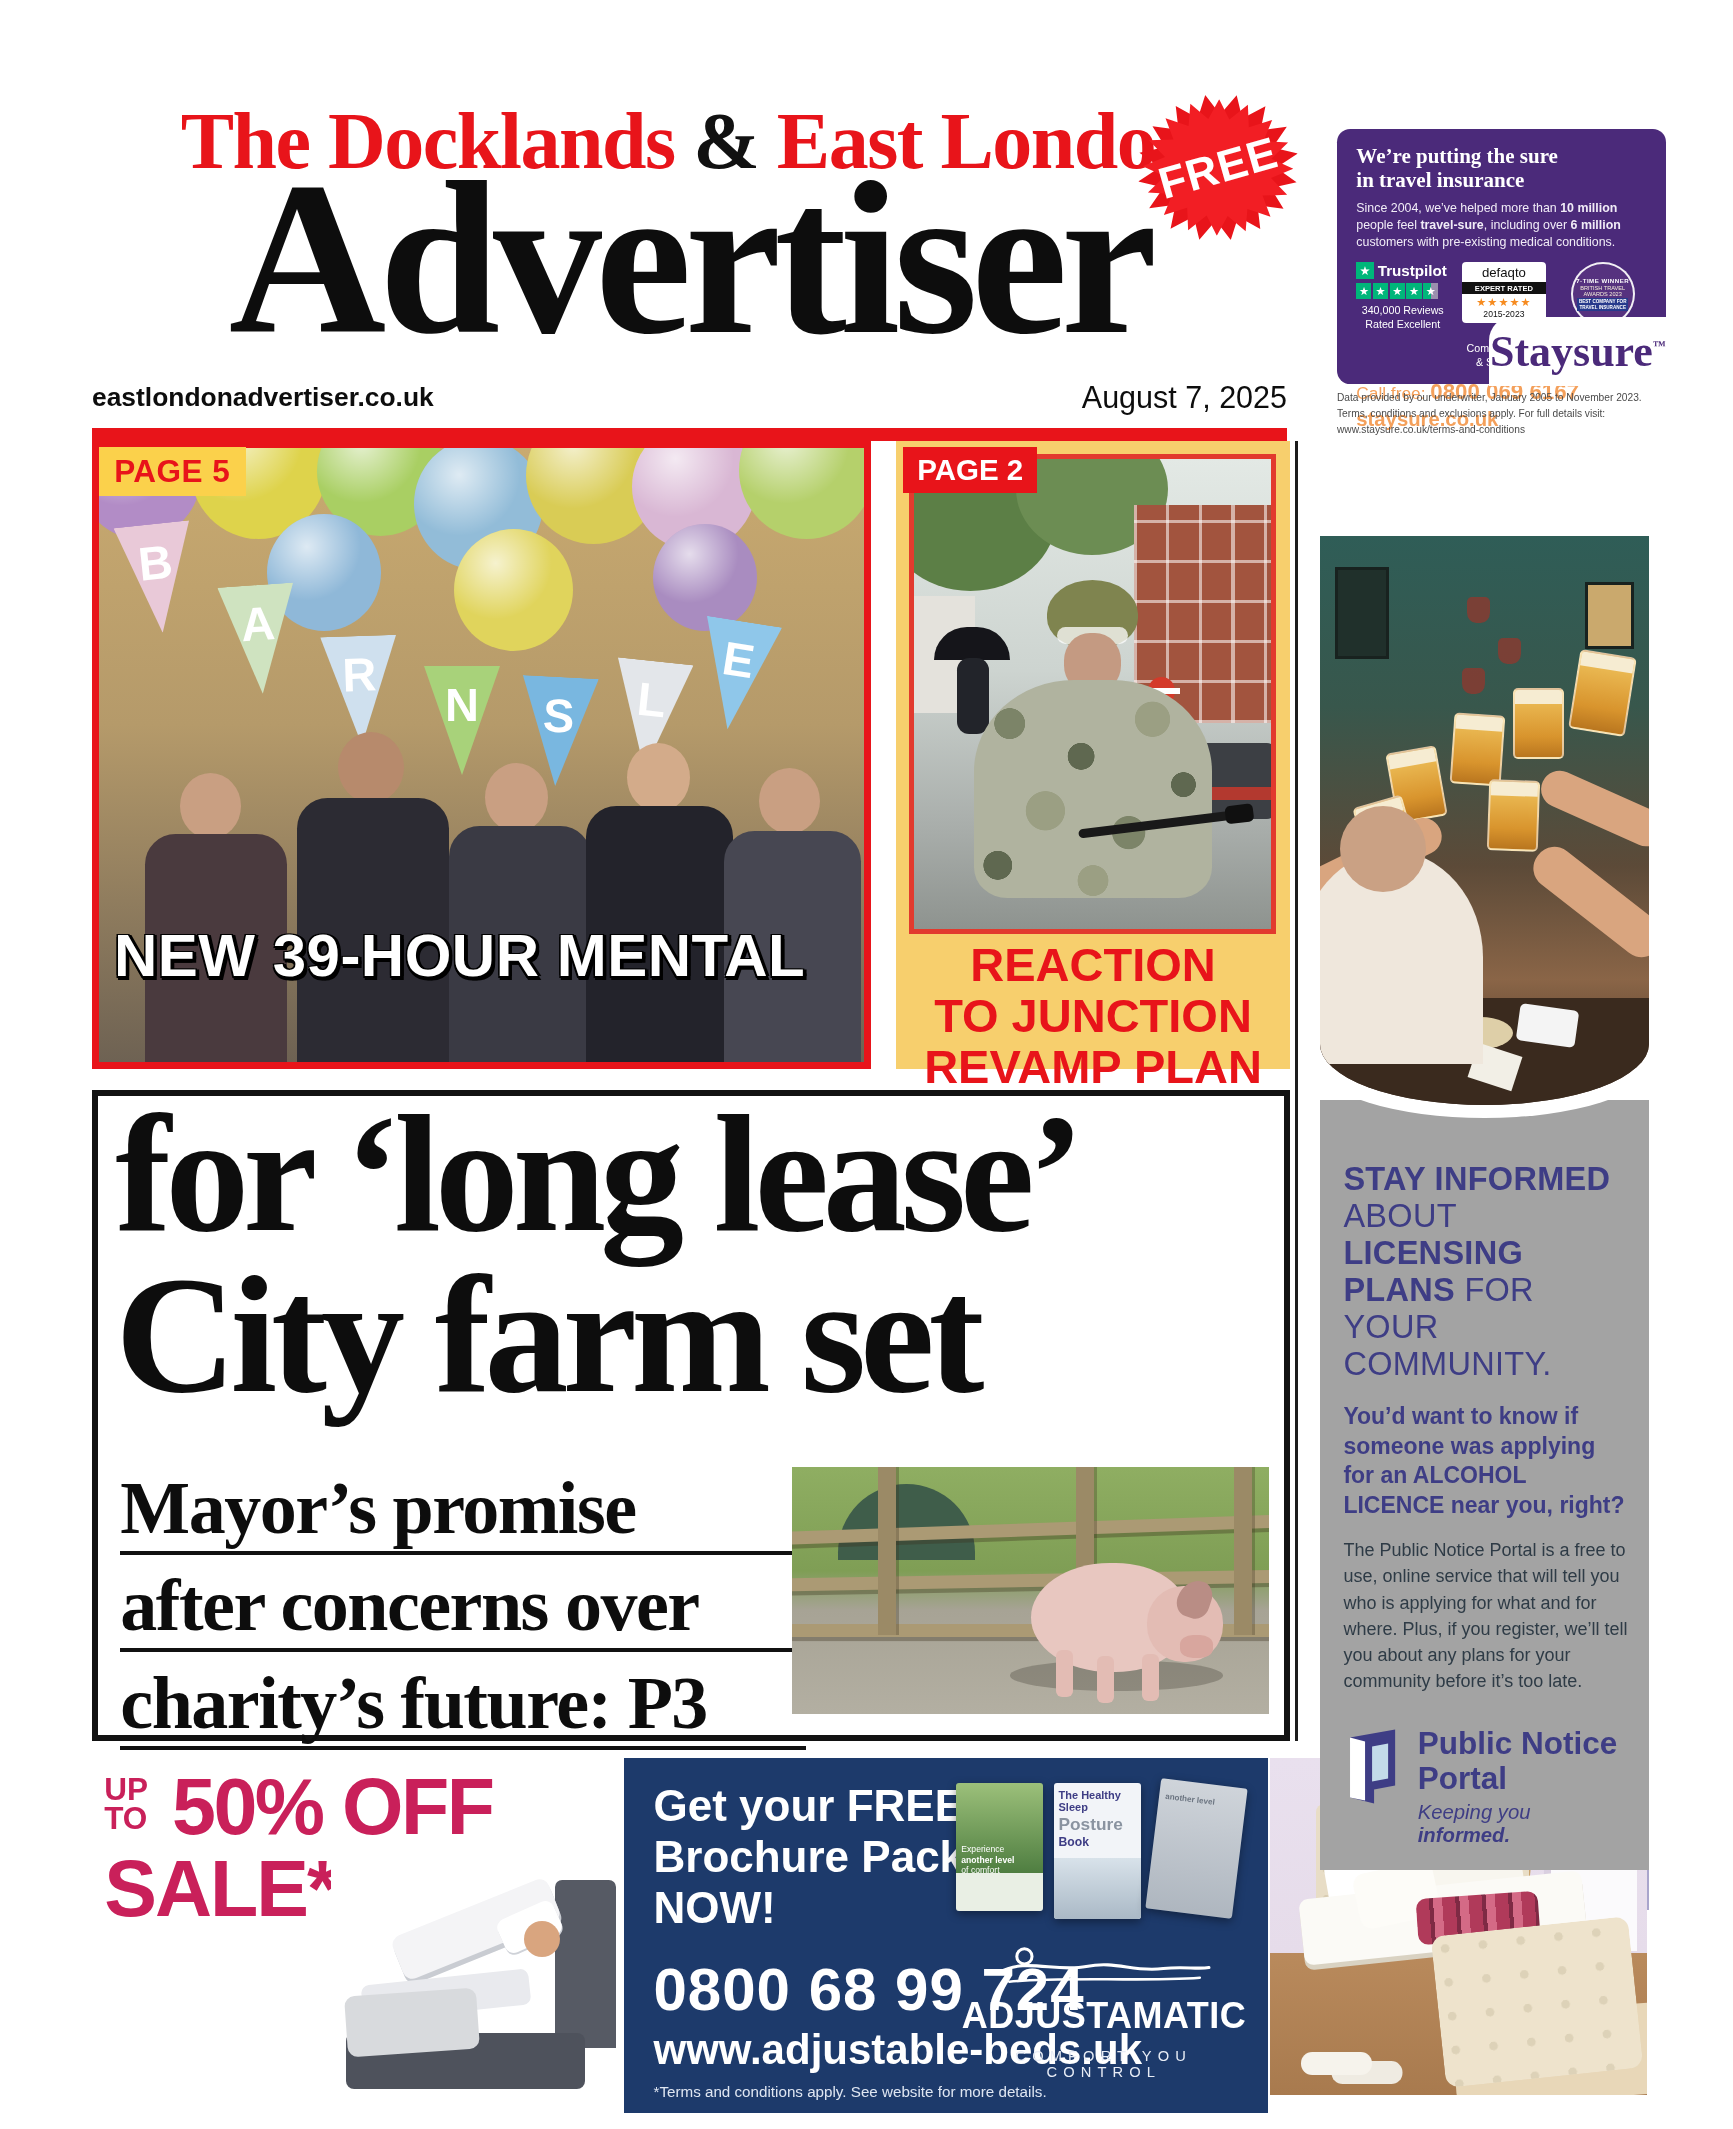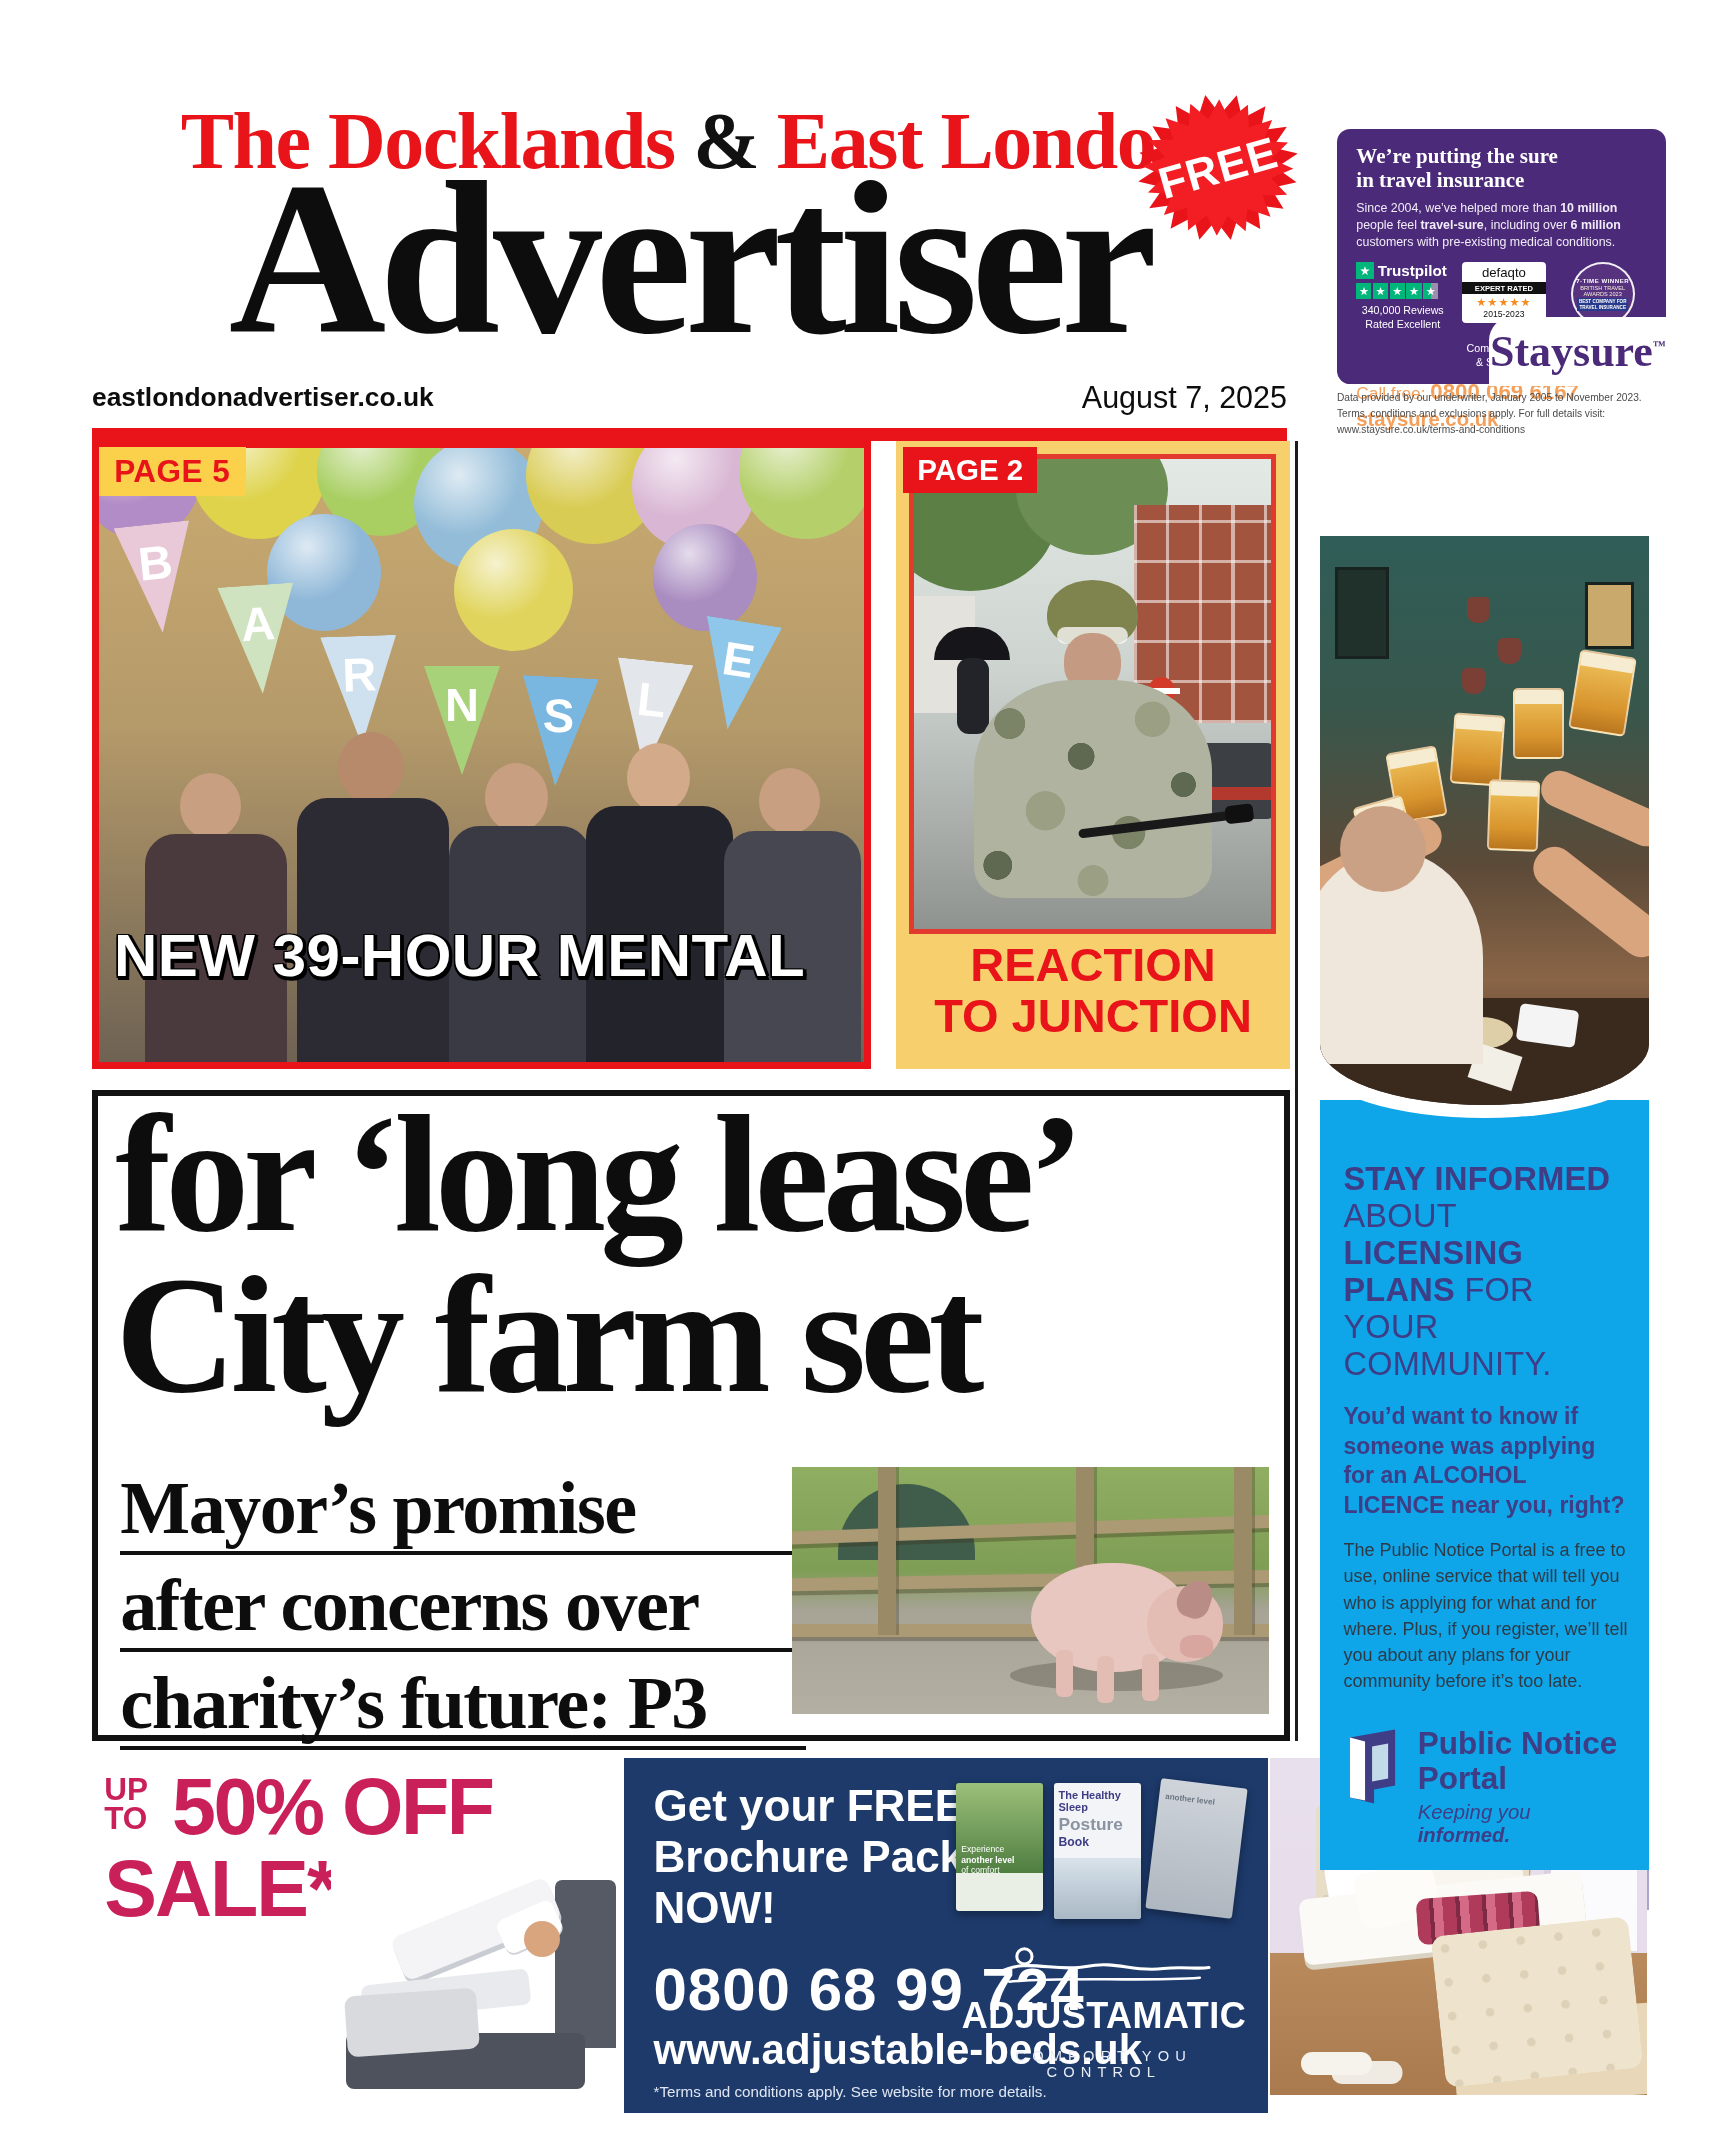--- a/index.html
+++ b/index.html
@@ -121,21 +121,21 @@
      border:2px solid rgba(255,255,255,.55);border-radius:5.1px;}
   .glass:before{content:"";position:absolute;left:0;right:0;top:0;height:14.2px;background:#f6ecd2;border-radius:3px 3px 0 0;}
   .arm{position:absolute;background:#d9a57f;border-radius:20.3px;}
   .shoulder{position:absolute;left:-20.3px;bottom:41px;width:183px;height:213px;background:#efe7dc;border-radius:50% 50% 0 0;}
   .head-back{position:absolute;left:20.3px;bottom:213px;width:86px;height:86px;background:#caa184;border-radius:50%;}
   .pub-table{position:absolute;left:0;right:0;bottom:0;height:107px;background:#3a2a1e;}
   .phone{position:absolute;left:198px;bottom:61px;width:59px;height:37px;background:#f4f4f4;border-radius:5.1px;transform:rotate(8deg);}
   .bowl{position:absolute;left:127px;bottom:56px;width:66px;height:32.5px;background:#decfa8;border-radius:50%;}
   .coaster{position:absolute;left:152px;bottom:20.3px;width:46px;height:36px;background:#f2efe6;transform:rotate(18deg);}
   .pnp-whitecurve{position:relative;z-index:2;height:56px;margin-top:-43px;background:#fff;border-radius:0 0 50% 50%/0 0 53px 53px;}
-  .pnp-blue{position:relative;z-index:1;margin-top:-18.3px;background:#0ea5e9;padding:61px 23.4px 23.4px;box-sizing:border-box;}
+  .pnp-blue{position:relative;z-index:1;margin-top:-18.3px;background:#a3a3a3;padding:61px 23.4px 23.4px;box-sizing:border-box;}
   .pnp-h{color:#3e3d85;font-size:32.5px;line-height:1.14;font-weight:300;letter-spacing:0.3px;}
   .pnp-h b{font-weight:800;}
   .pnp-q{margin-top:19.3px;color:#3e3d85;font-size:23px;line-height:1.28;font-weight:bold;width:284px;}
   .pnp-body{margin-top:17.3px;color:#2e3b46;font-size:18px;line-height:1.45;width:289px;}
   .pnp-pill{margin-top:20.3px;position:relative;background:#413f86;border-radius:36px;color:#fff;
      font-size:22.3px;padding:12.2px 20.3px;display:inline-block;}
   .pnp-pill b{font-weight:800;}
   .cursor-icon{position:absolute;right:-14.2px;bottom:-17.3px;width:36px;height:43px;}
   .pnp-logo-row{margin-top:32.5px;display:flex;align-items:flex-start;gap:14.2px;}
   .pnp-logo-text{color:#3e3d85;font-weight:800;font-size:31.5px;line-height:1.1;}
@@ -350,20 +350,21 @@
         <div class="face"></div>
         <div class="poncho"></div>
         <div class="handlebar"></div>
       </div>
     </div>
   </div>
   <div class="abs page-badge-mid">PAGE 2</div>
   <div class="abs cap-mid">
     <span>REACTION</span><br>
     <span>TO JUNCTION</span><br>
+    <span>REVAMP PLAN</span>
   </div>
 
   <div class="abs pnp">
     <div class="pnp-photo">
       <div class="frame" style="left:15.2px;top:30.5px;width:48px;height:86px;"></div>
       <div class="frame" style="right:15.2px;top:46px;width:43px;height:61px;background:#caa96d;"></div>
       <div class="shield" style="left:147px;top:61px;"></div>
       <div class="shield" style="left:178px;top:102px;"></div>
       <div class="shield" style="left:142px;top:132px;"></div>
       <div class="glass" style="left:71px;top:213px;transform:rotate(-10deg);"></div>

